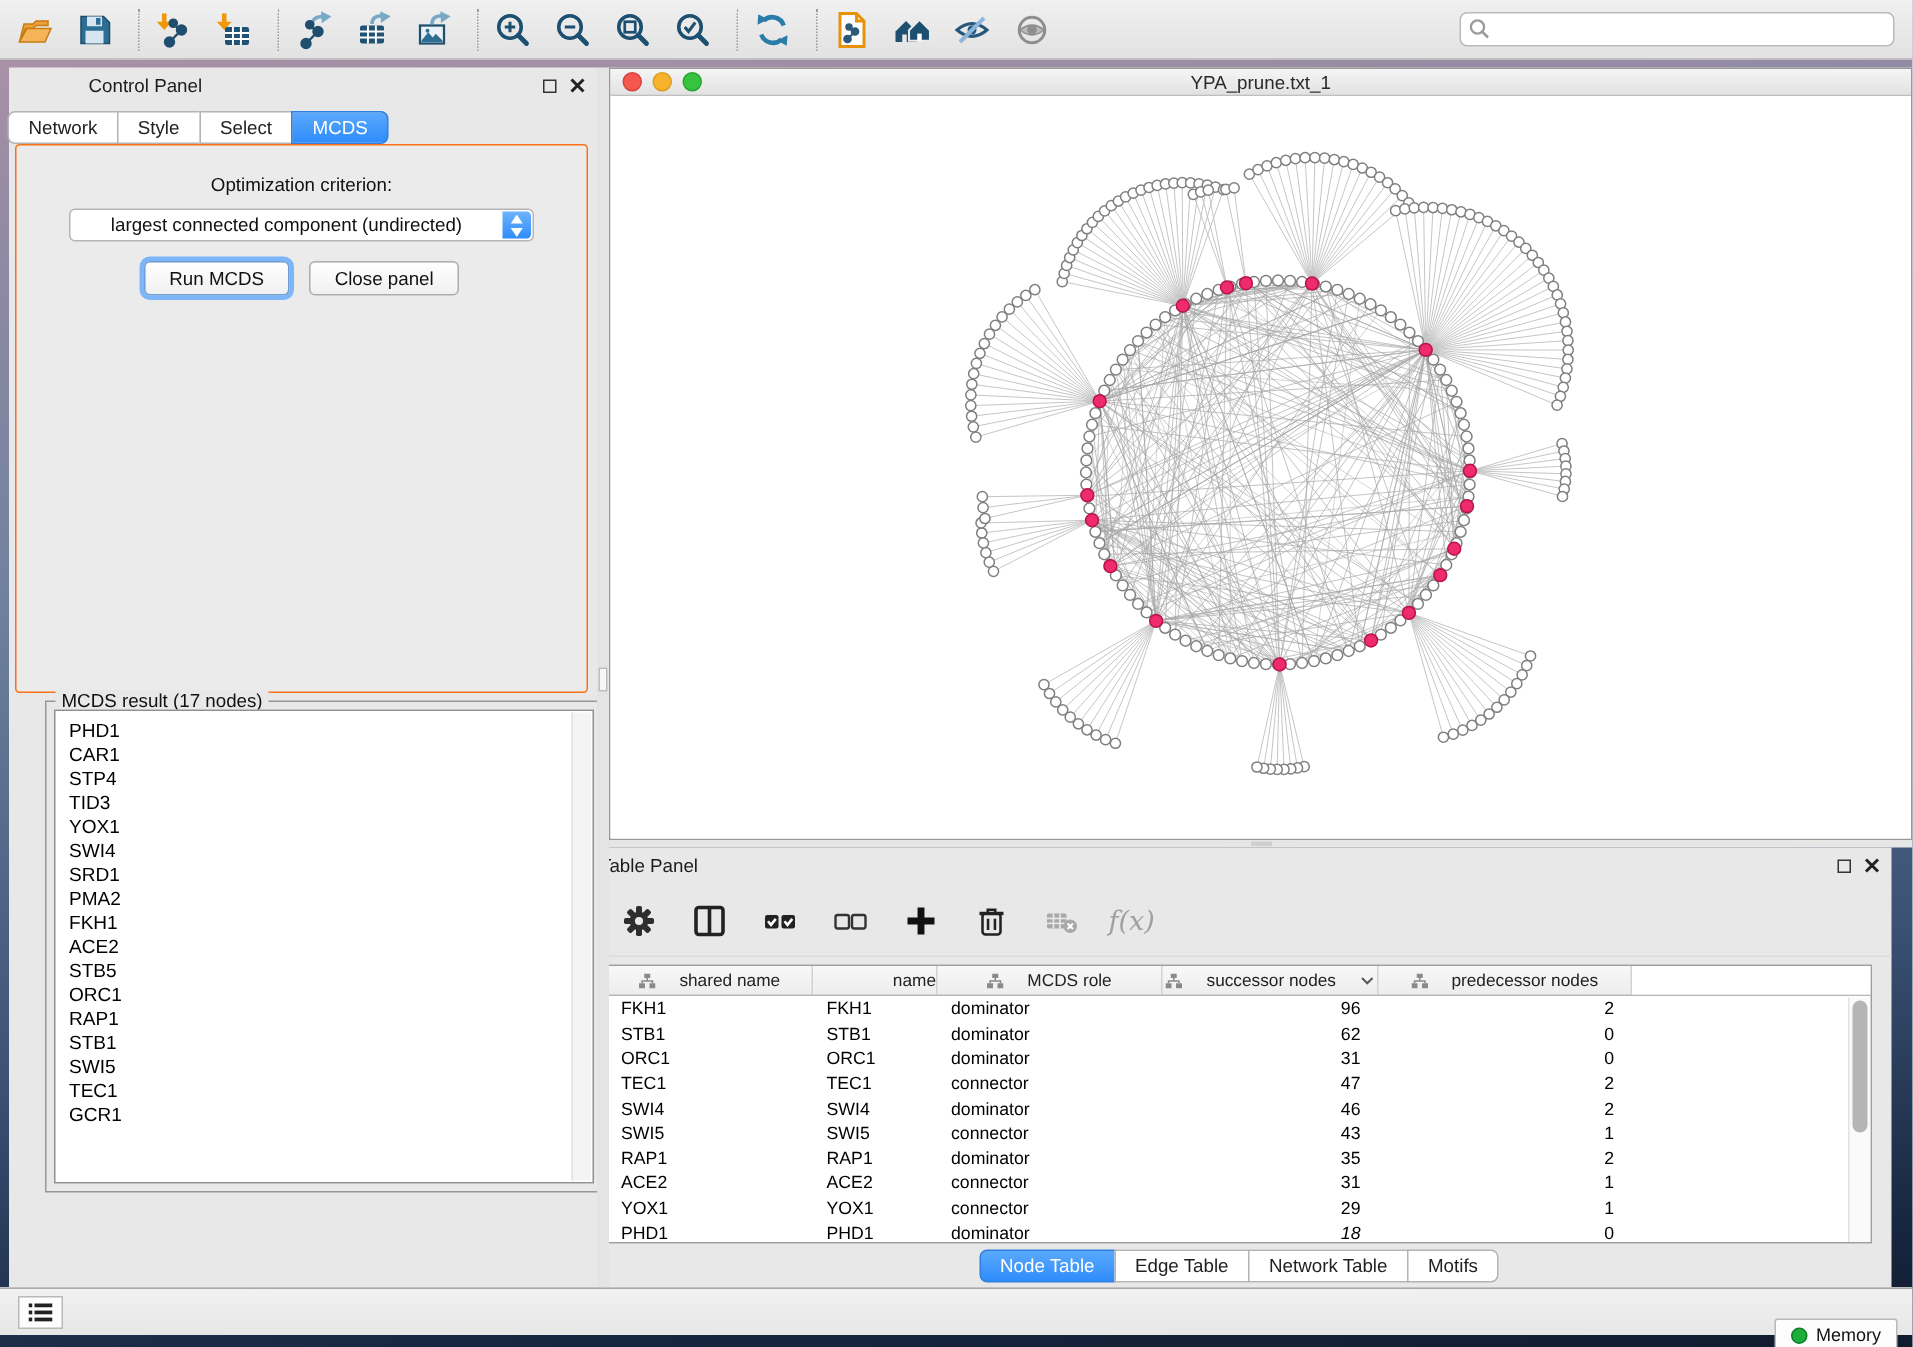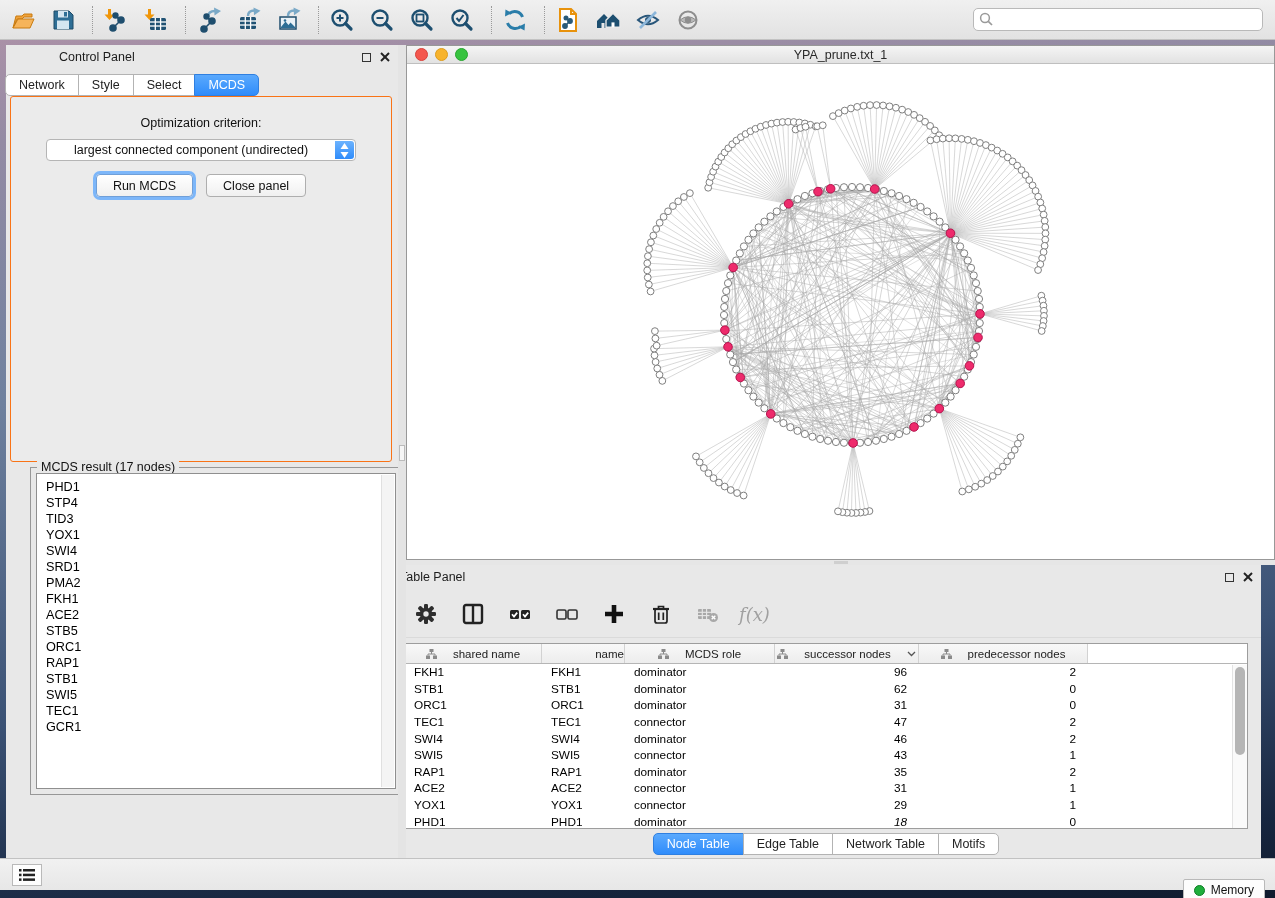--- a/index.html
+++ b/index.html
@@ -272,20 +272,21 @@
     <div class="btn-row">
       <button class="mac-btn focused">Run MCDS</button>
       <button class="mac-btn">Close panel</button>
     </div>
   </div>
   <div class="mcds-group">
     <span class="mcds-legend">MCDS result (17 nodes)</span>
     <div class="mcds-list">
       <div class="mcds-scroll"></div>
     <div class="mcds-item">PHD1</div>
+        <div class="mcds-item">CAR1</div>
         <div class="mcds-item">STP4</div>
         <div class="mcds-item">TID3</div>
         <div class="mcds-item">YOX1</div>
         <div class="mcds-item">SWI4</div>
         <div class="mcds-item">SRD1</div>
         <div class="mcds-item">PMA2</div>
         <div class="mcds-item">FKH1</div>
         <div class="mcds-item">ACE2</div>
         <div class="mcds-item">STB5</div>
         <div class="mcds-item">ORC1</div>

